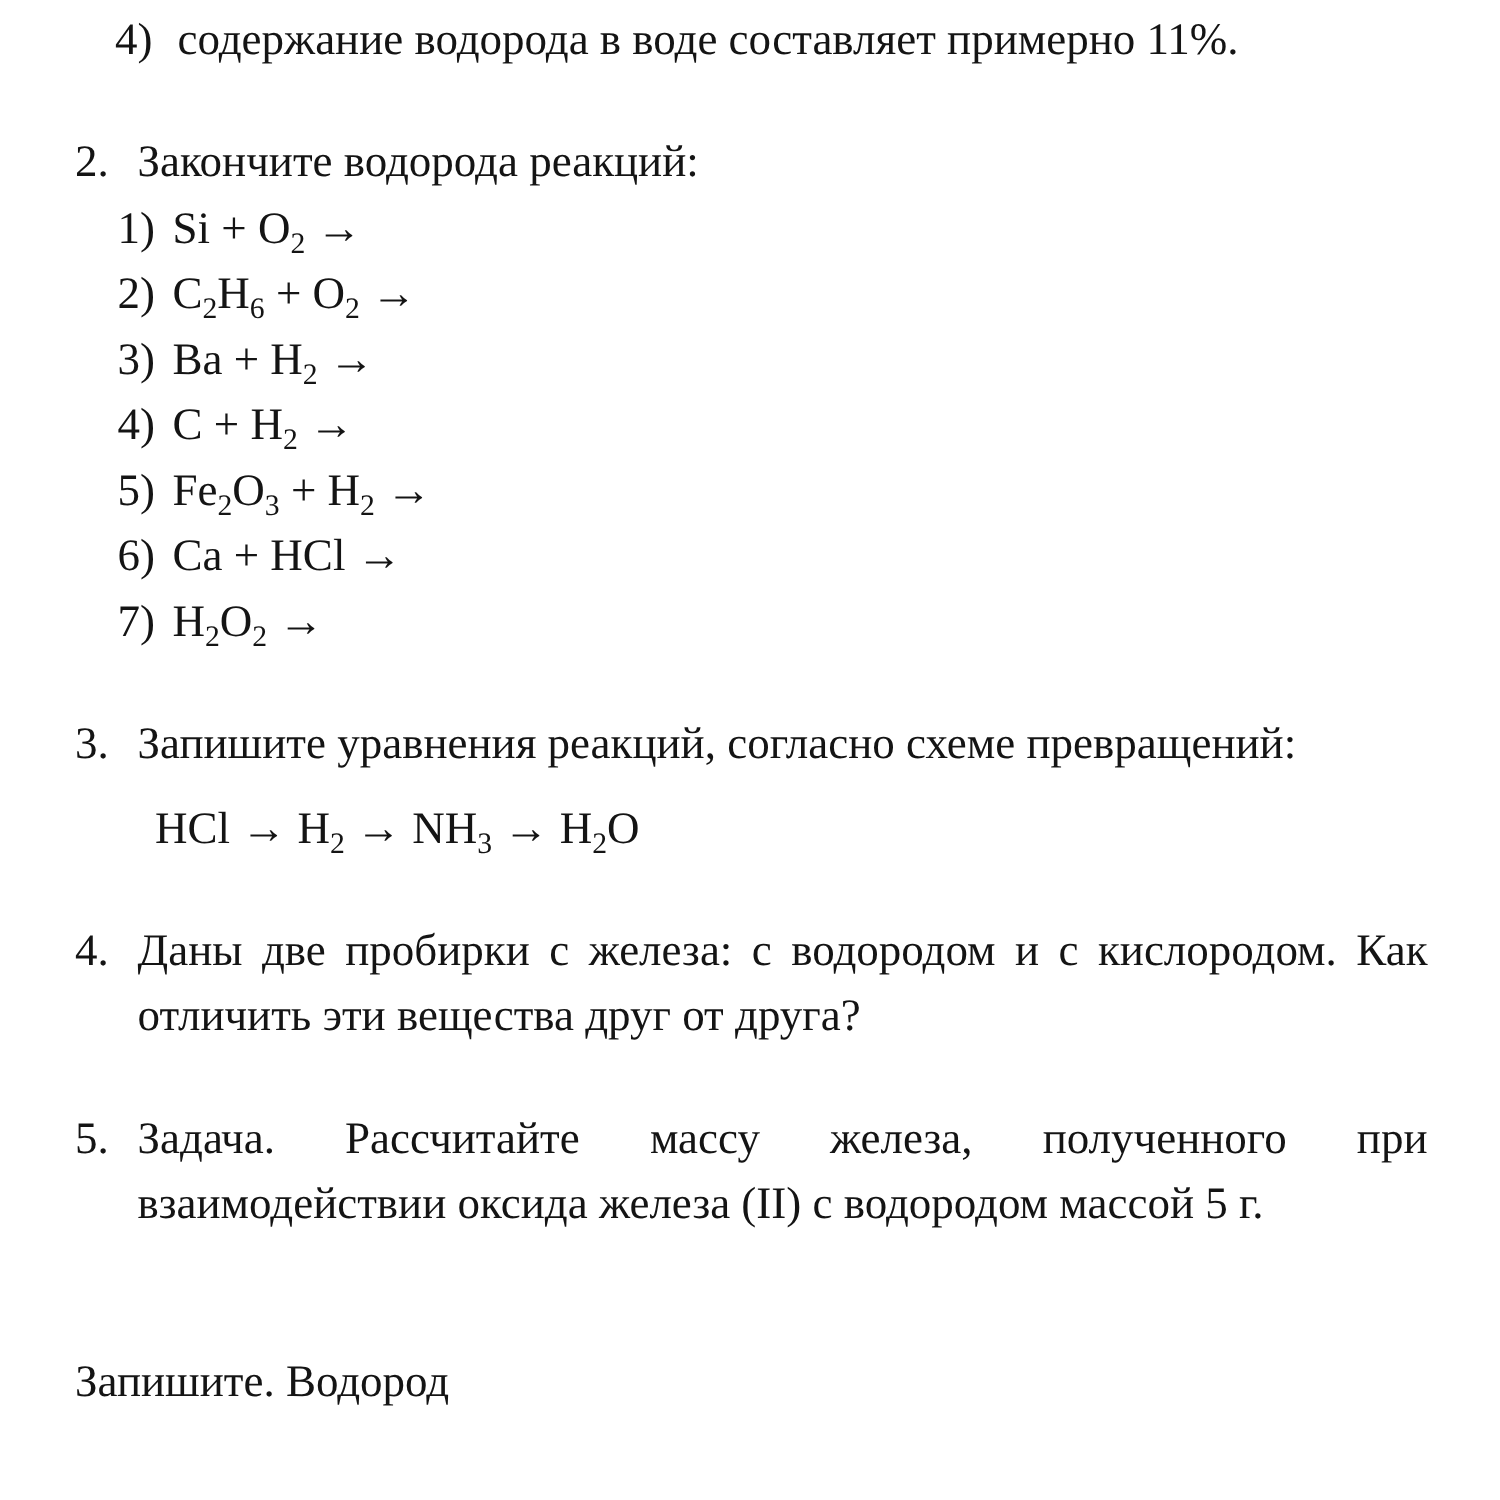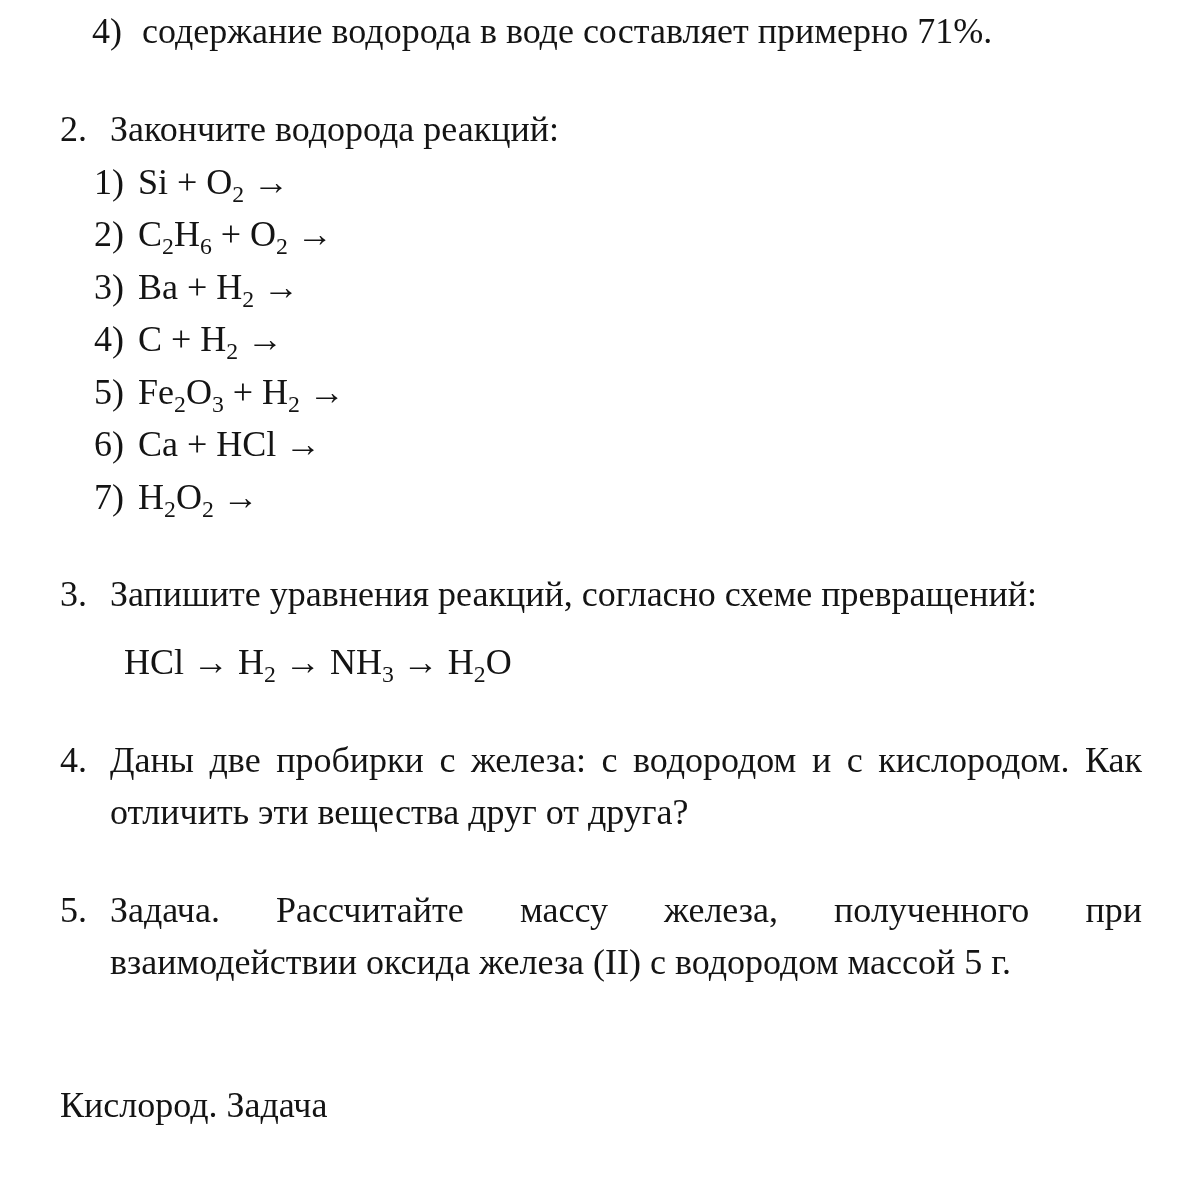--- a/index.html
+++ b/index.html
@@ -72,21 +72,21 @@
     margin-top: 92px;
   }
 </style>
 </head>
 <body>
 
 <div class="page">
 
   <div class="prev-line">
     <span class="num">4)</span>
-    <span class="txt">содержание водорода в воде составляет примерно 71%.</span>
+    <span class="txt">содержание водорода в воде составляет примерно 11%.</span>
   </div>
 
   <div class="hang task">
     <span class="num">2.</span>
     <span>Закончите водорода реакций:</span>
   </div>
 
   <div class="eq-list">
     <div class="eq-row">
       <span class="eq-num">1)</span><span>Si + O<sub>2</sub> →</span>
@@ -120,15 +120,15 @@
   <div class="hang task">
     <span class="num">4.</span>
     <span>Даны две пробирки с железа: с водородом и с кислородом. Как отличить эти вещества друг от друга?</span>
   </div>
 
   <div class="hang task">
     <span class="num">5.</span>
     <span class="underline">Задача</span><span>. Рассчитайте массу железа, полученного при взаимодействии оксида железа (II) с водородом массой 5 г.</span>
   </div>
 
-  <div class="footer">Кислород. Задача</div>
+  <div class="footer">Запишите. Водород</div>
 
 </div>
 
 </body></html>

